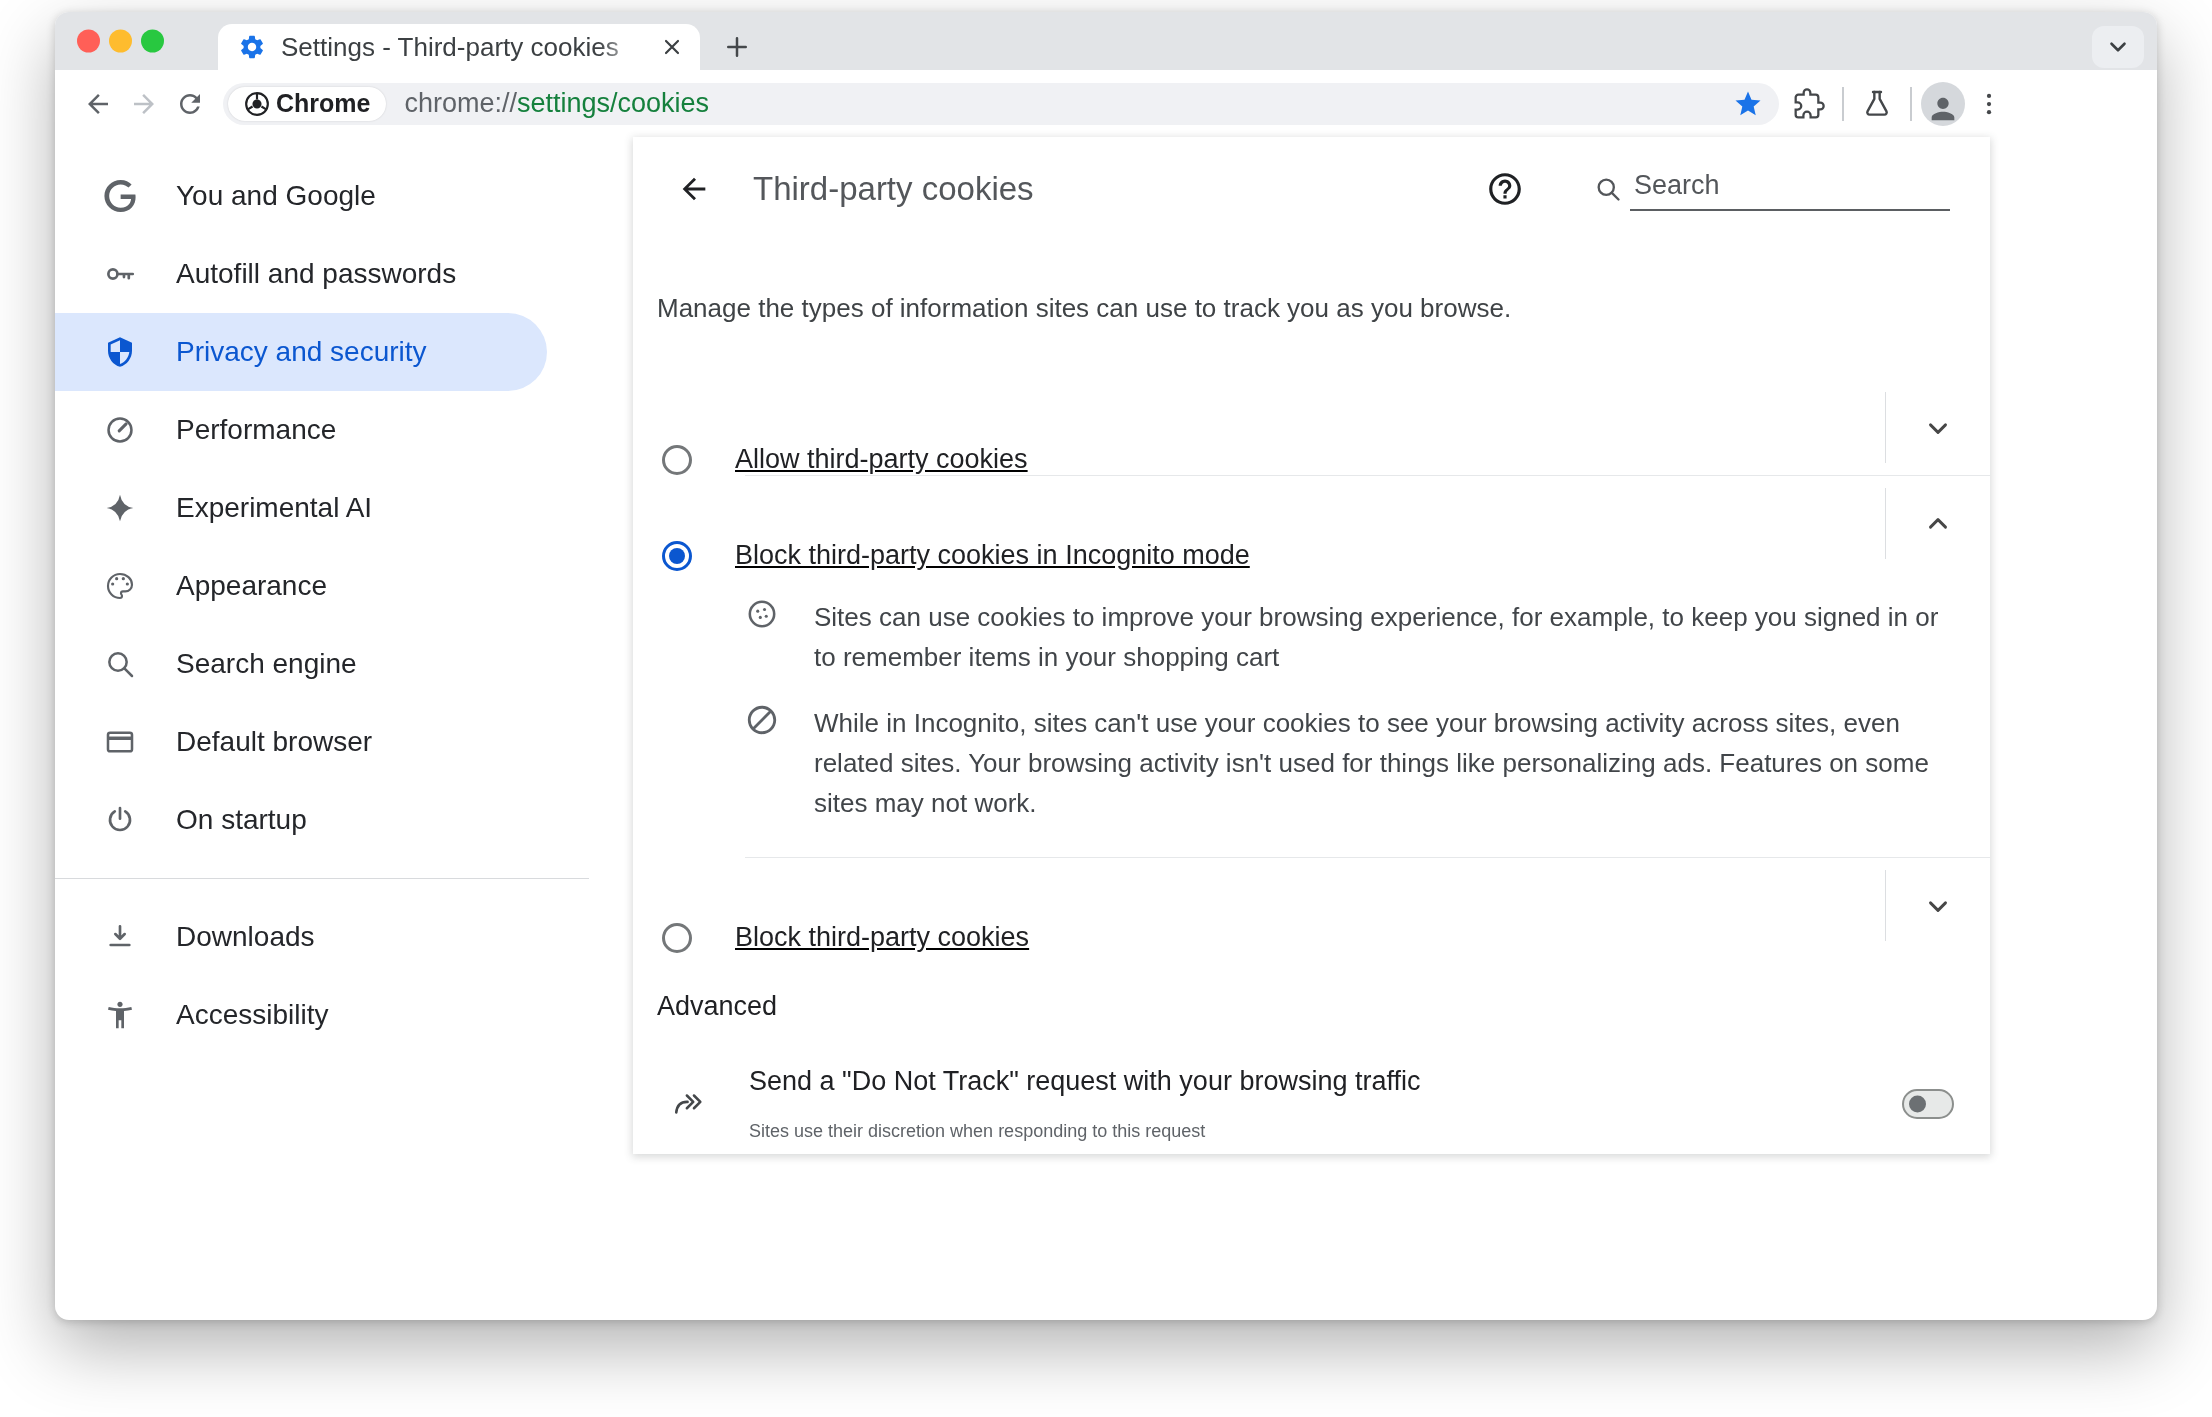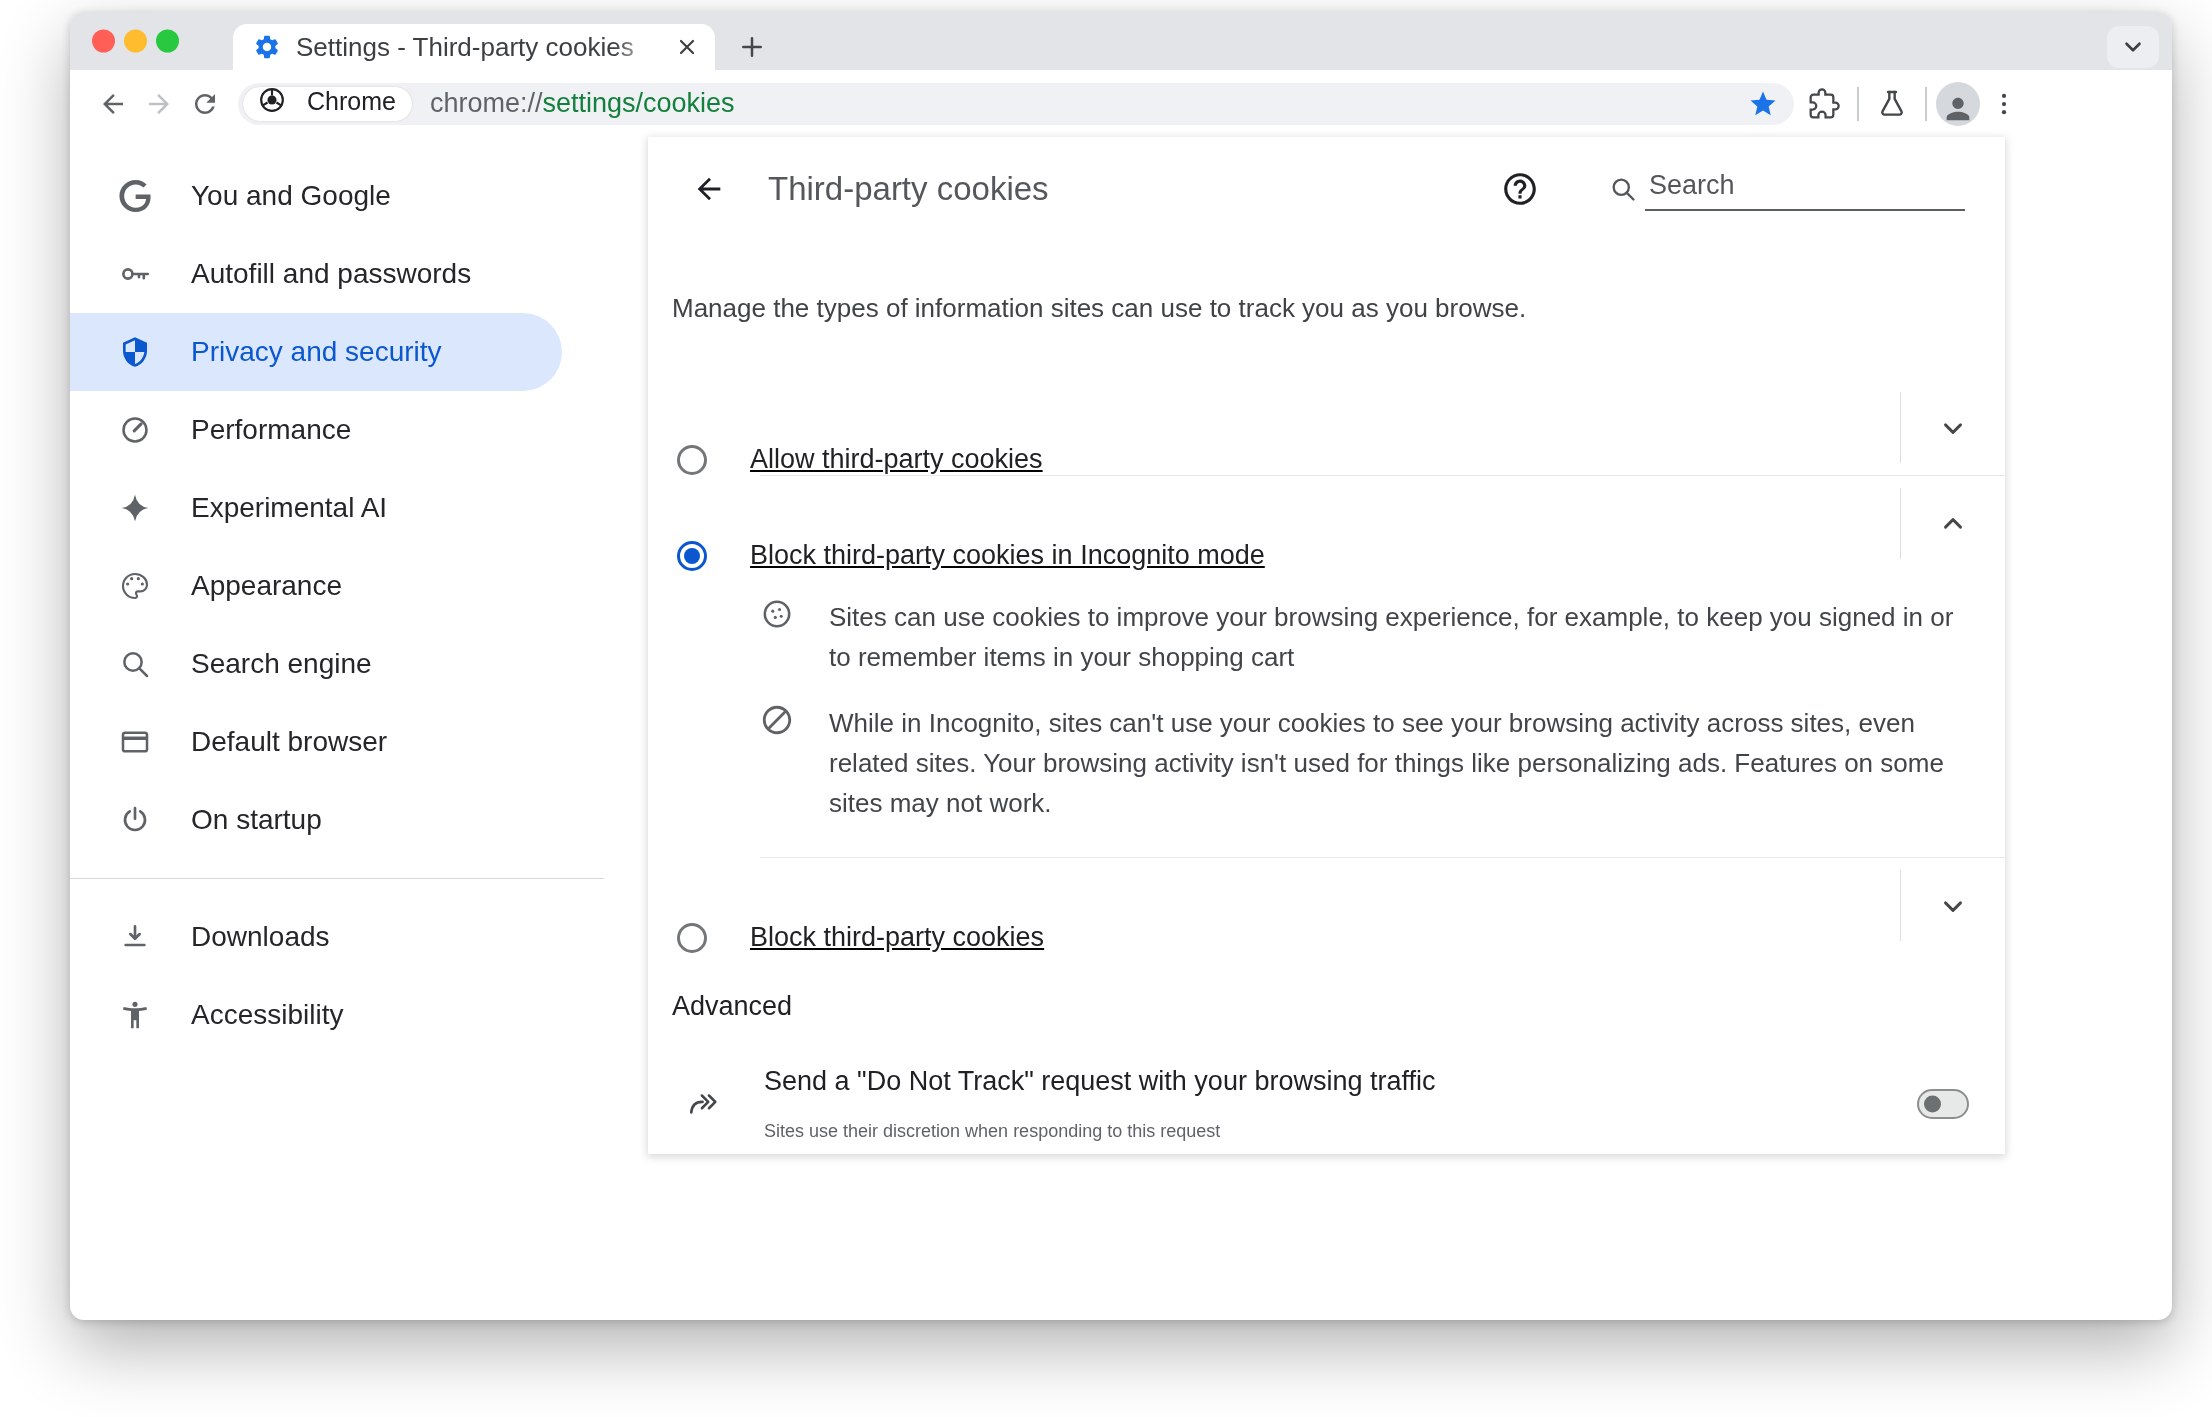--- a/index.html
+++ b/index.html
@@ -1,19 +1,19 @@
 <!DOCTYPE html>
 <html><head>
 <meta charset="utf-8">
 <style>
   * { margin:0; padding:0; box-sizing:border-box; }
   html,body { width:2212px; height:1417px; background:#fff; overflow:hidden;
     font-family:"Liberation Sans", sans-serif; }
 
-  .window { position:absolute; left:70px; top:12px; width:2102px; height:1308px;
+  .window { position:absolute; left:55px; top:12px; width:2102px; height:1308px;
     border-radius:14px; overflow:hidden; background:#fff;
     box-shadow:0 28px 70px rgba(0,0,0,.30), 0 2px 10px rgba(0,0,0,.18); }
 
   
   .tabstrip { height:58px; background:#e2e4e7; position:relative;
     display:flex; align-items:flex-end; }
   .traffic { position:absolute; left:22px; top:50%; transform:translateY(-50%);
     display:flex; gap:9px; }
   .light { width:23px; height:23px; border-radius:50%; }
   .light.red { background:#ff5f57; } .light.yellow { background:#febc2e; }
@@ -36,21 +36,21 @@
   
   .toolbar { height:67px; background:#fff; display:flex; align-items:center;
     padding:0 20px; }
   .nav-btn { width:46px; height:46px; display:flex; align-items:center;
     justify-content:center; color:#5f6368; flex:none; }
   .nav-btn.disabled { color:#bdc1c6; }
   .omnibox { flex:1; max-width:1556px; height:42px; background:#f0f1f4;
     border-radius:21px; display:flex; align-items:center;
     padding:0 16px 0 5px; margin:0 6px 0 10px; }
   .chip { height:34px; background:#fff; border-radius:17px; display:flex;
-    align-items:flex-start; gap:22px; padding:0 16px; font-size:25px; font-weight:400;
+    align-items:center; gap:6px; padding:0 16px; font-size:25px; font-weight:700;
     color:#202124; box-shadow:0 0 2px rgba(0,0,0,.15); flex:none; }
   .url { margin-left:18px; font-size:27px; white-space:nowrap; }
   .url .scheme { color:#5f6368; }
   .url .path { color:#15803d; }
   .ob-spacer { flex:1; }
   .star { color:#1a73e8; display:flex; flex:none; }
   .tool-icon { width:48px; height:48px; display:flex; align-items:center;
     justify-content:center; color:#44474a; flex:none; }
   .tb-sep { width:2px; height:34px; background:#c9ccd0; margin:0 9px; flex:none; }
   .avatar { width:44px; height:44px; border-radius:50%; background:#d5d8dc;

